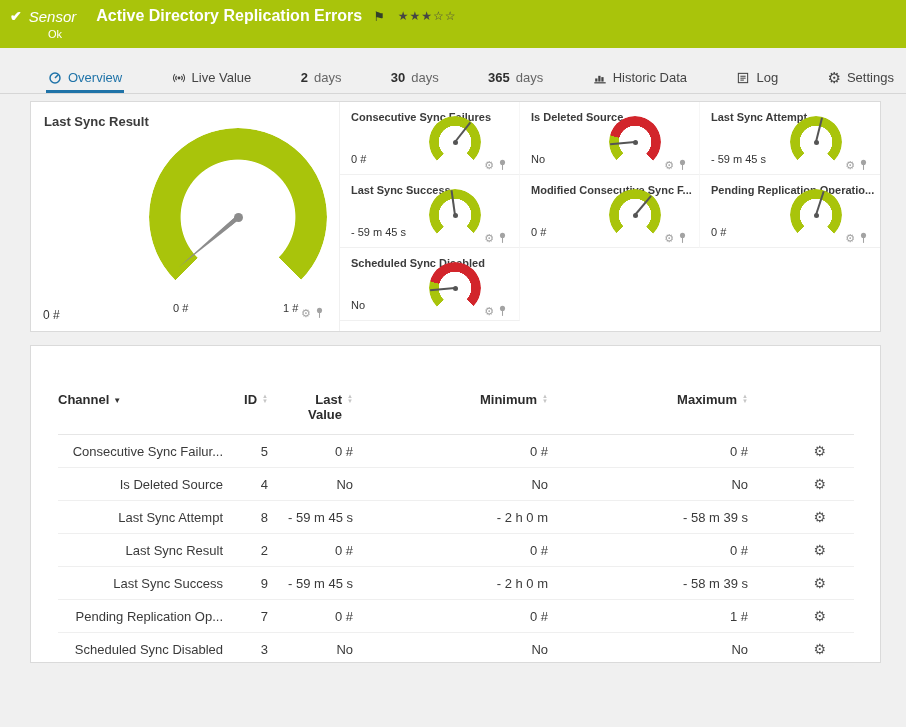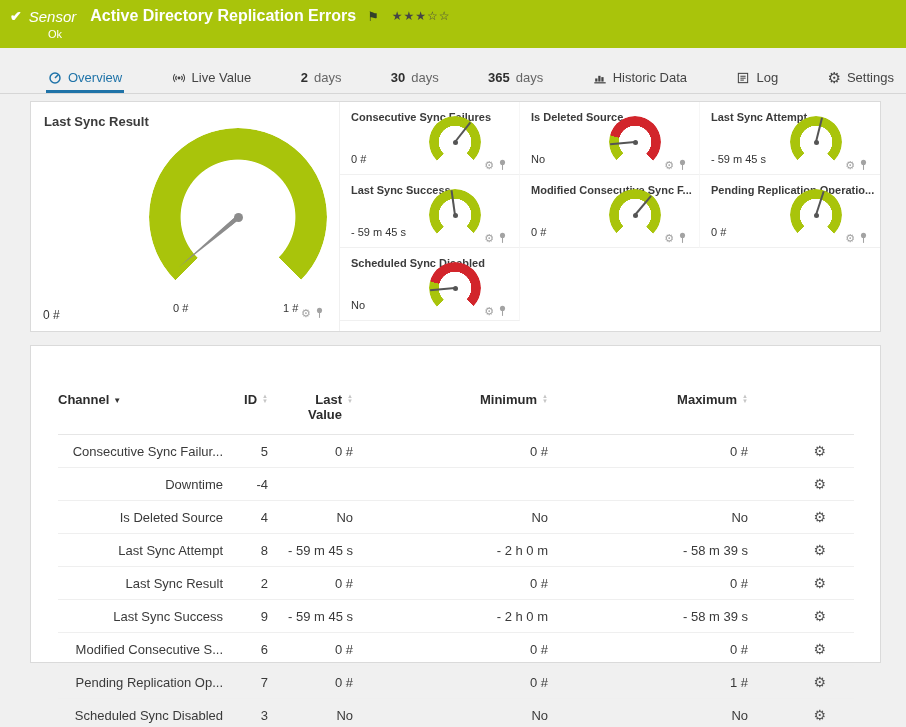--- a/index.html
+++ b/index.html
@@ -14,21 +14,21 @@
     width:906px;height:727px;overflow:hidden;position:relative;
     background:#f0f0f0;
     font-family:"Liberation Sans",sans-serif;
     -webkit-font-smoothing:antialiased;
   }
   
   .topbar{height:48px;background:var(--brand-green);position:relative;}
   .topbar-row{display:flex;align-items:center;gap:7px;padding:7px 0 0 10px;}
   .check-icon{color:#fff;font-size:14px;font-weight:bold;line-height:1;}
   .sensor-type{color:#fff;font-style:italic;font-size:15px;}
-  .sensor-title{color:#fff;font-weight:bold;font-size:16px;margin-left:7px;white-space:nowrap;}
+  .sensor-title{color:#fff;font-weight:bold;font-size:16px;margin-left:13px;white-space:nowrap;}
   .flag-icon{color:#33402a;font-size:13px;margin-left:4px;cursor:pointer;}
   .stars{color:#454545;font-size:12px;letter-spacing:1px;margin-left:6px;cursor:pointer;}
   .status-ok{position:absolute;left:48px;top:28px;color:#fff;font-size:11px;font-weight:normal;}
   
   .tab-bar{
     display:flex;align-items:stretch;justify-content:space-between;
     margin-top:17px;height:29px;padding:0 10px 0 46px;
     border-bottom:1px solid #d6d6d6;
   }
   .tab{display:flex;align-items:center;gap:6px;font-size:13px;color:#444;
@@ -361,28 +361,20 @@
     <tbody>
         <tr>
           <td class="col-channel">Consecutive Sync Failur...</td>
           <td class="col-id">5</td>
           <td class="col-last_value">0 #</td>
           <td class="col-minimum">0 #</td>
           <td class="col-maximum">0 #</td>
           <td class="col-gear"><span class="ticon glyph row-gear">⚙</span></td>
         </tr>
         <tr>
-          <td class="col-channel">Downtime</td>
-          <td class="col-id">-4</td>
-          <td class="col-last_value"></td>
-          <td class="col-minimum"></td>
-          <td class="col-maximum"></td>
-          <td class="col-gear"><span class="ticon glyph row-gear">⚙</span></td>
-        </tr>
-        <tr>
           <td class="col-channel">Is Deleted Source</td>
           <td class="col-id">4</td>
           <td class="col-last_value">No</td>
           <td class="col-minimum">No</td>
           <td class="col-maximum">No</td>
           <td class="col-gear"><span class="ticon glyph row-gear">⚙</span></td>
         </tr>
         <tr>
           <td class="col-channel">Last Sync Attempt</td>
           <td class="col-id">8</td>
@@ -401,28 +393,20 @@
         </tr>
         <tr>
           <td class="col-channel">Last Sync Success</td>
           <td class="col-id">9</td>
           <td class="col-last_value">- 59 m 45 s</td>
           <td class="col-minimum">- 2 h 0 m</td>
           <td class="col-maximum">- 58 m 39 s</td>
           <td class="col-gear"><span class="ticon glyph row-gear">⚙</span></td>
         </tr>
         <tr>
-          <td class="col-channel">Modified Consecutive S...</td>
-          <td class="col-id">6</td>
-          <td class="col-last_value">0 #</td>
-          <td class="col-minimum">0 #</td>
-          <td class="col-maximum">0 #</td>
-          <td class="col-gear"><span class="ticon glyph row-gear">⚙</span></td>
-        </tr>
-        <tr>
           <td class="col-channel">Pending Replication Op...</td>
           <td class="col-id">7</td>
           <td class="col-last_value">0 #</td>
           <td class="col-minimum">0 #</td>
           <td class="col-maximum">1 #</td>
           <td class="col-gear"><span class="ticon glyph row-gear">⚙</span></td>
         </tr>
         <tr>
           <td class="col-channel">Scheduled Sync Disabled</td>
           <td class="col-id">3</td>

